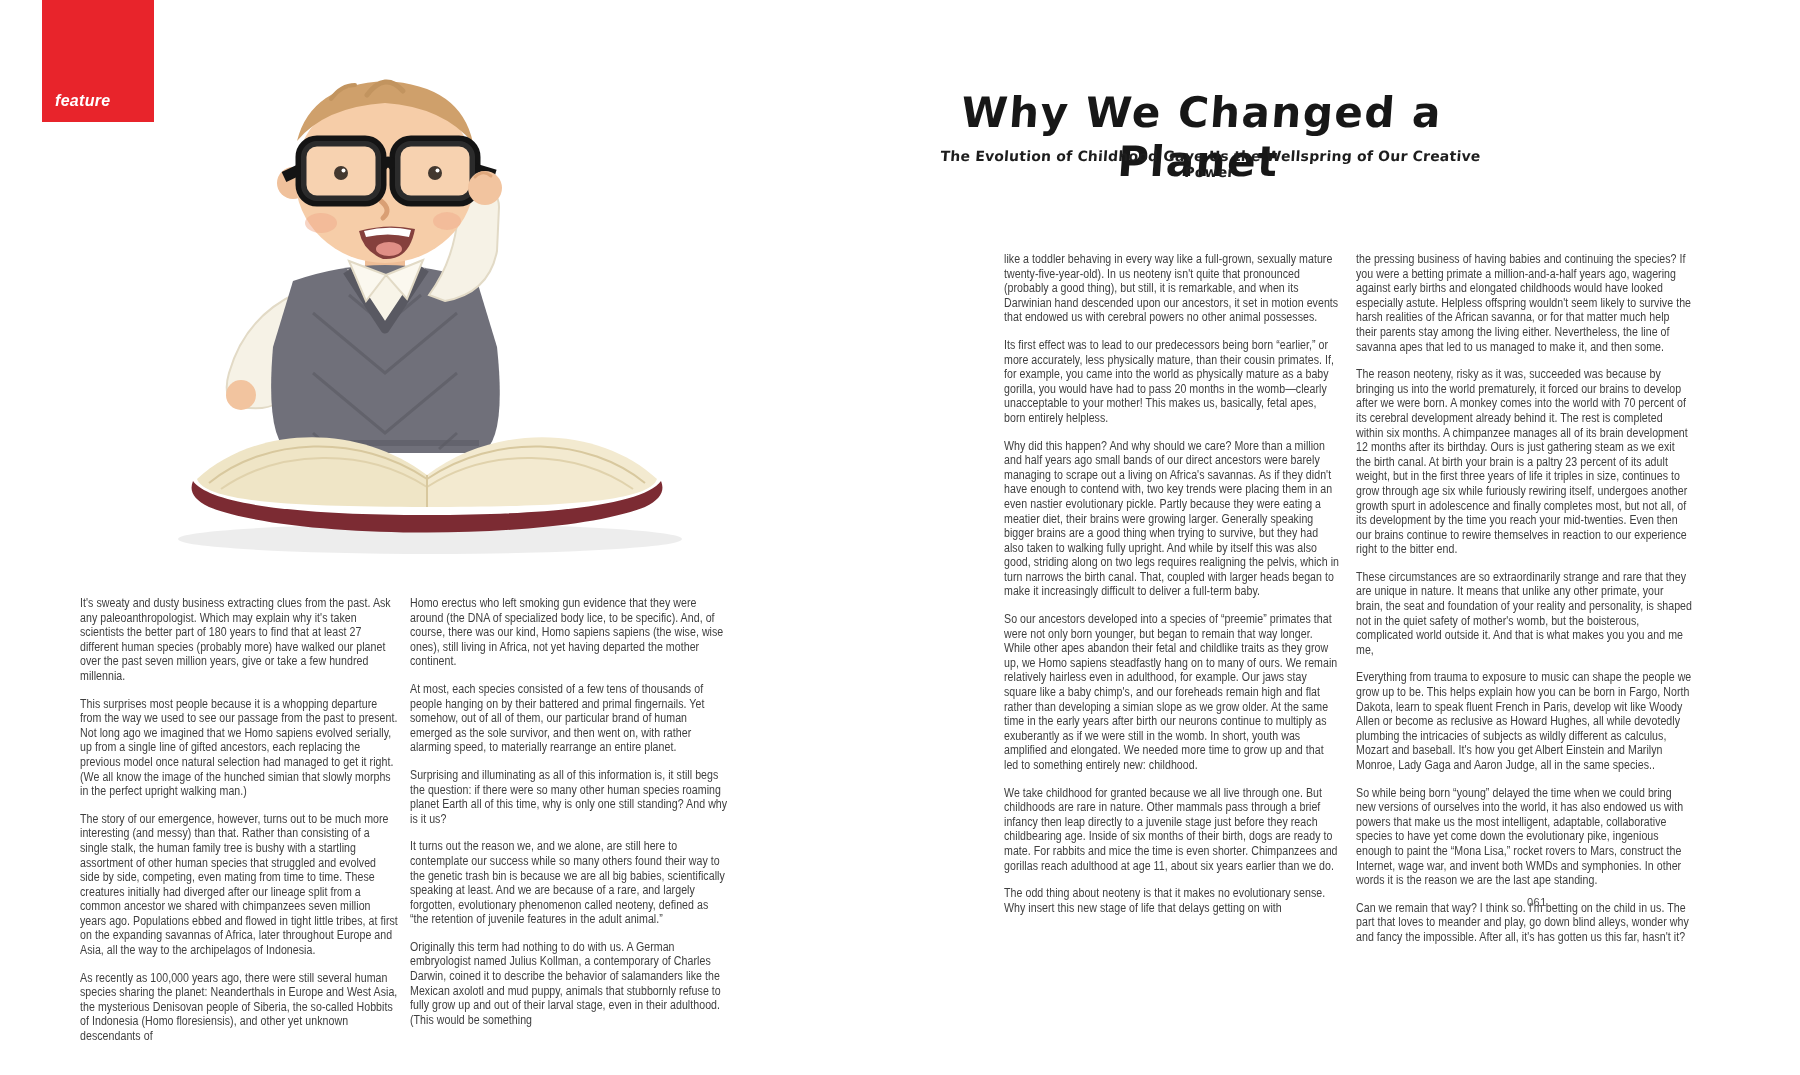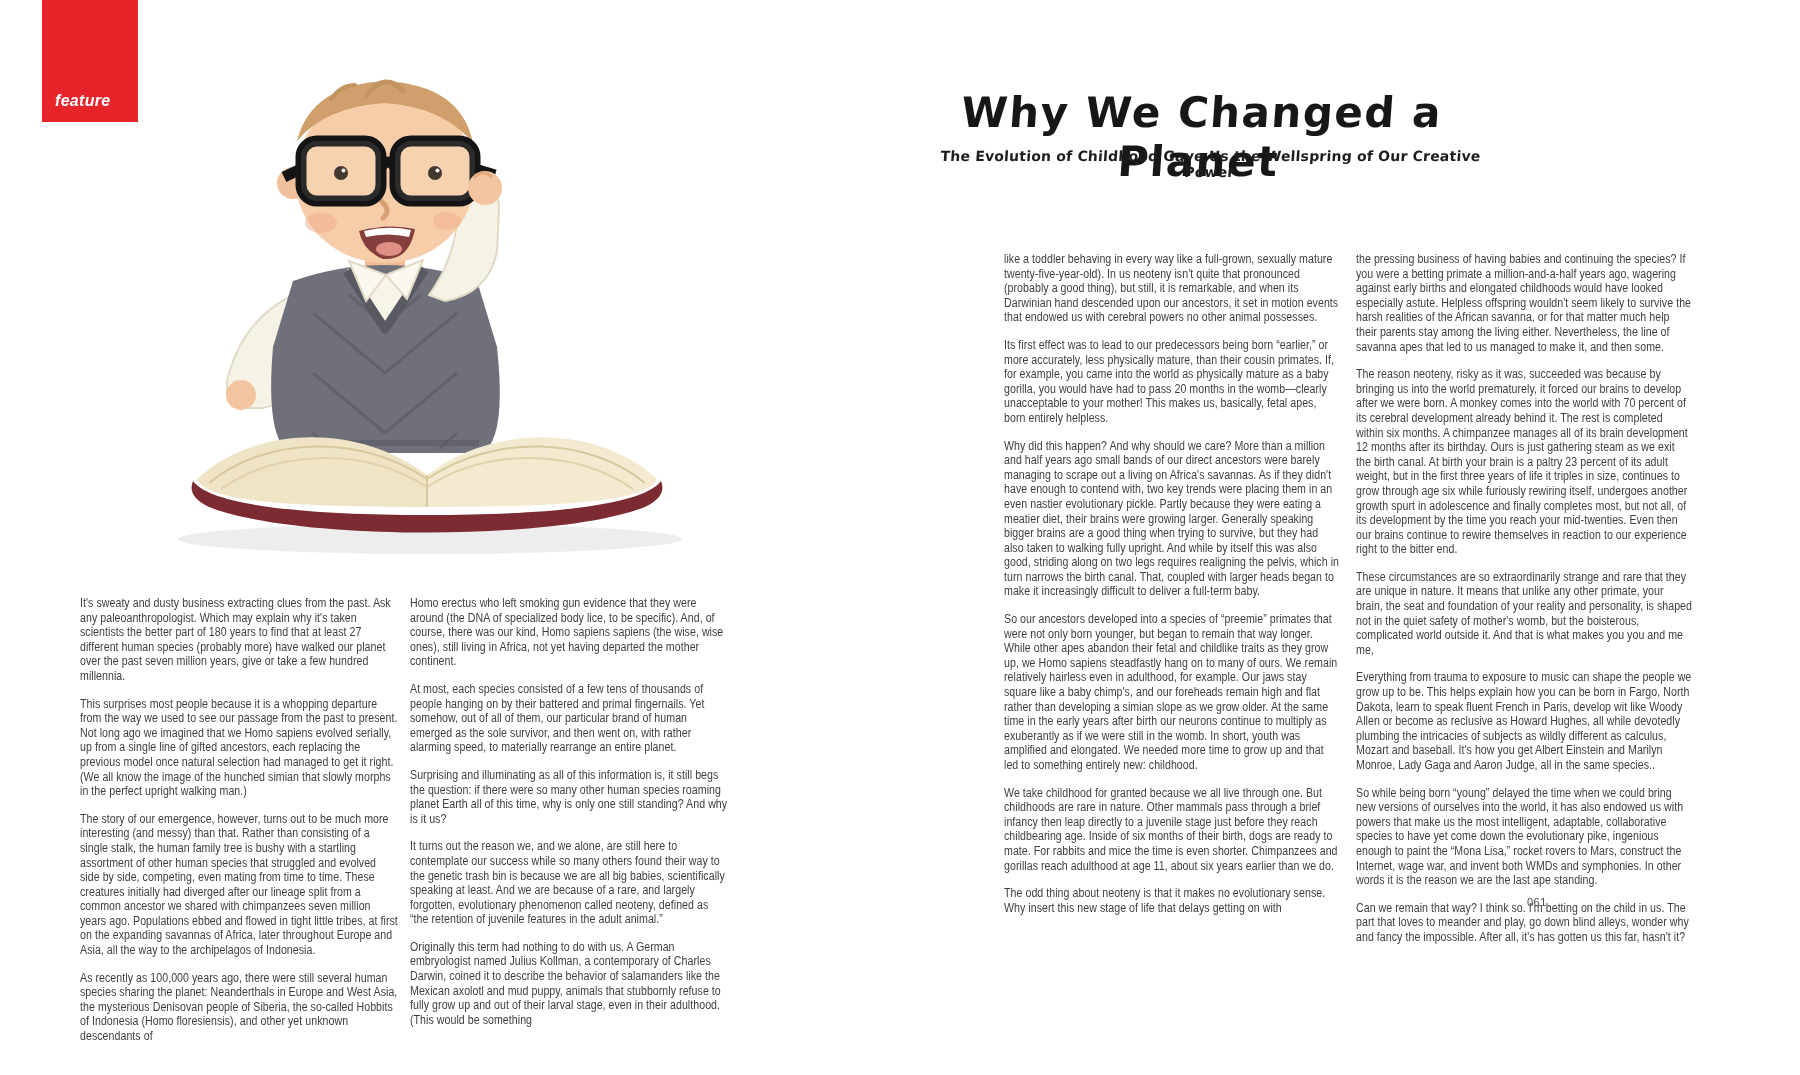--- a/index.html
+++ b/index.html
@@ -9,21 +9,21 @@
     height: 1075px;
     background: #ffffff;
     font-family: "Liberation Sans", sans-serif;
     overflow: hidden;
   }
   .spread { position: relative; width: 1800px; height: 1075px; background: #fff; }
 
   
   .feature-tag {
     position: absolute;
-    left: 42px; top: 0; width: 96px; height: 122px;
+    left: 42px; top: 0; width: 112px; height: 122px;
     background: #e8242b;
     display: flex; align-items: flex-end;
     box-sizing: border-box;
     padding: 0 0 12px 13px;
   }
   .feature-tag span {
     color: #ffffff;
     font-style: italic;
     font-weight: bold;
     font-size: 16px;

